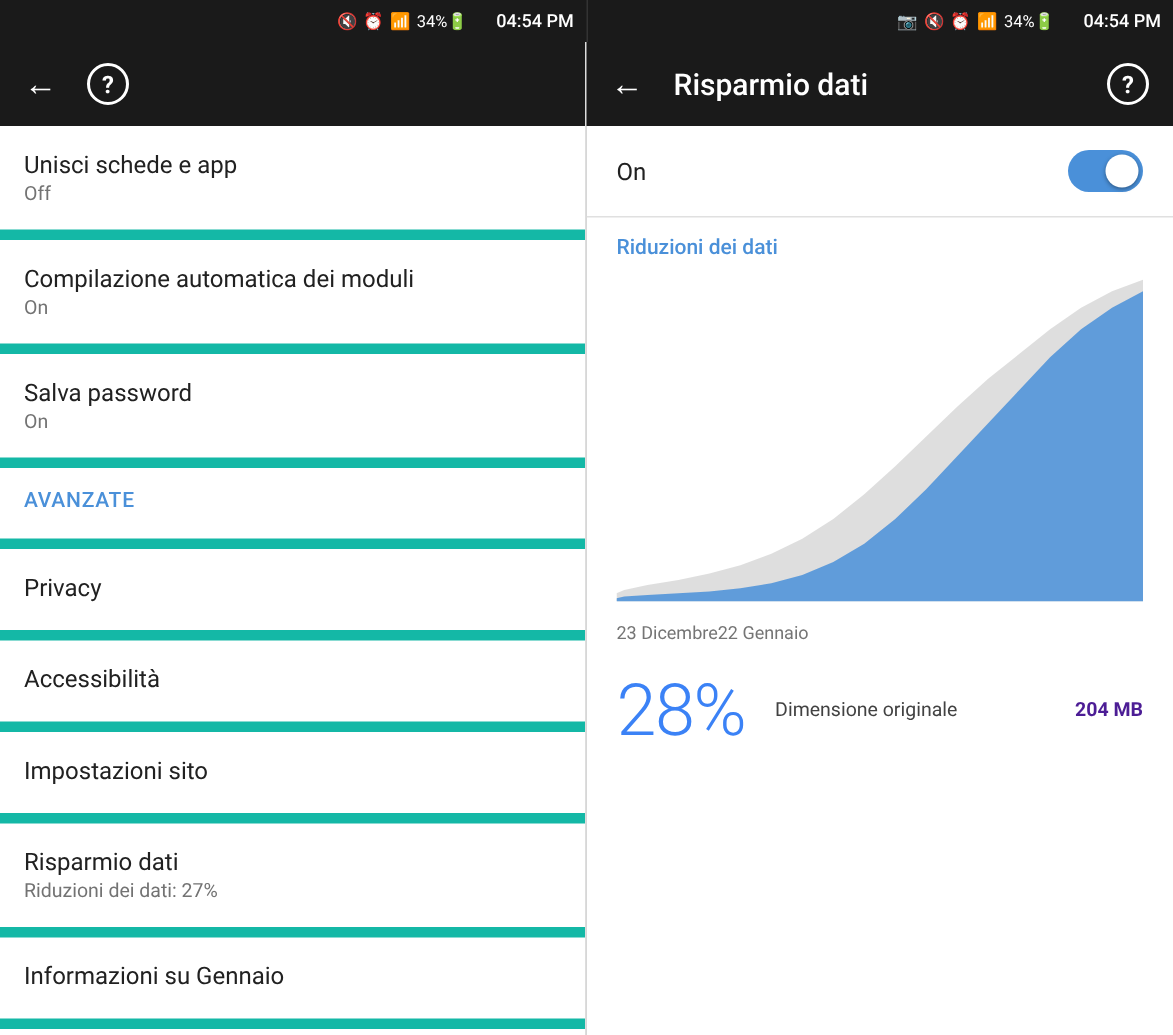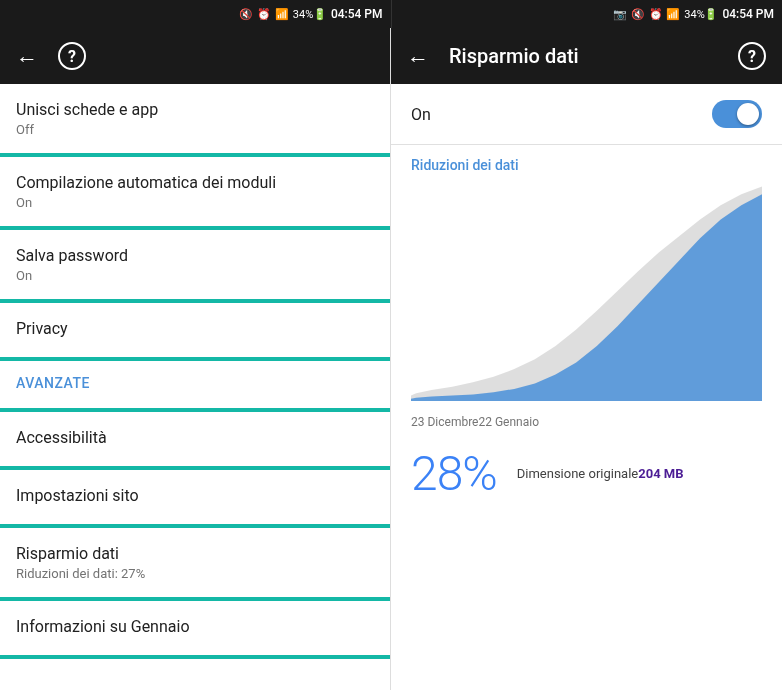--- a/index.html
+++ b/index.html
@@ -34,21 +34,21 @@
       border-right: 1px solid #333;
     }
     .status-icon {
       color: #fff;
       font-size: 11px;
     }
     .status-time {
       color: #fff;
       font-size: 12px;
       font-weight: 500;
-      margin-left: 0;
+      margin-left: 15px;
     }
 
     
     .panels {
       display: flex;
       flex: 1;
       height: calc(690px - 28px);
     }
 
     
@@ -103,21 +103,21 @@
       cursor: pointer;
     }
 
     
     .settings-list {
       flex: 1;
       overflow-y: auto;
     }
     .settings-item {
       padding: 16px 16px;
-      border-bottom: 4px solid #14b8a6;
+      border-bottom: 7px solid #14b8a6;
       cursor: pointer;
     }
     .settings-item-title {
       font-size: 16px;
       color: #212121;
       margin-bottom: 3px;
     }
     .settings-item-subtitle {
       font-size: 13px;
       color: #737373;
@@ -212,21 +212,21 @@
     }
     .big-percent {
       font-size: 48px;
       font-weight: 300;
       color: #3b82f6;
       letter-spacing: -1px;
     }
     .stats-detail {
       flex: 1;
       display: flex;
-      flex-direction: row;
+      flex-direction: column;
       gap: 4px;
     }
     .stats-line {
       display: flex;
       justify-content: space-between;
       font-size: 13px;
       color: #424242;
     }
     .stats-line span:last-child {
       font-weight: 700;
@@ -271,26 +271,26 @@
       <div class="settings-item">
         <div class="settings-item-title">Compilazione automatica dei moduli</div>
         <div class="settings-item-subtitle">On</div>
       </div>
 
       <div class="settings-item">
         <div class="settings-item-title">Salva password</div>
         <div class="settings-item-subtitle">On</div>
       </div>
 
-      <div class="settings-item">
-        <div class="settings-item-title single">Privacy</div>
-      </div>
-
       <div class="settings-item accent-item">
         <div class="settings-item-title accent">Avanzate</div>
+      </div>
+
+      <div class="settings-item">
+        <div class="settings-item-title single">Privacy</div>
       </div>
 
       <div class="settings-item">
         <div class="settings-item-title single">Accessibilità</div>
       </div>
 
       <div class="settings-item">
         <div class="settings-item-title single">Impostazioni sito</div>
       </div>
 

